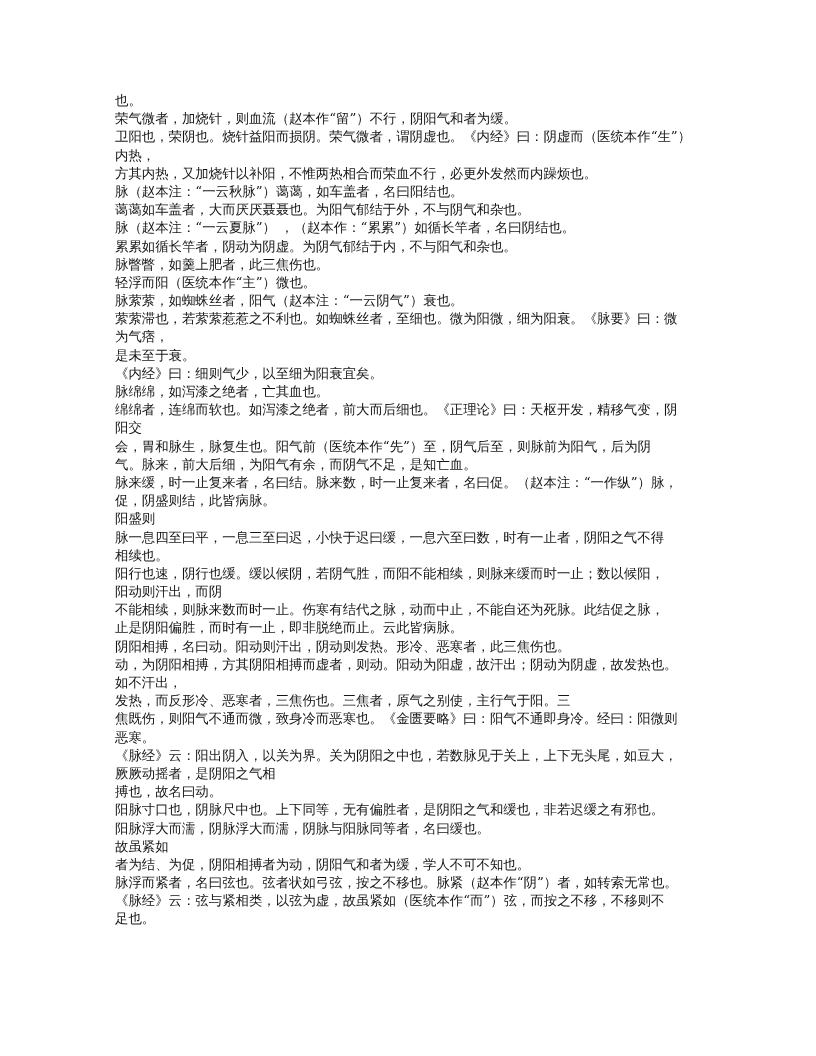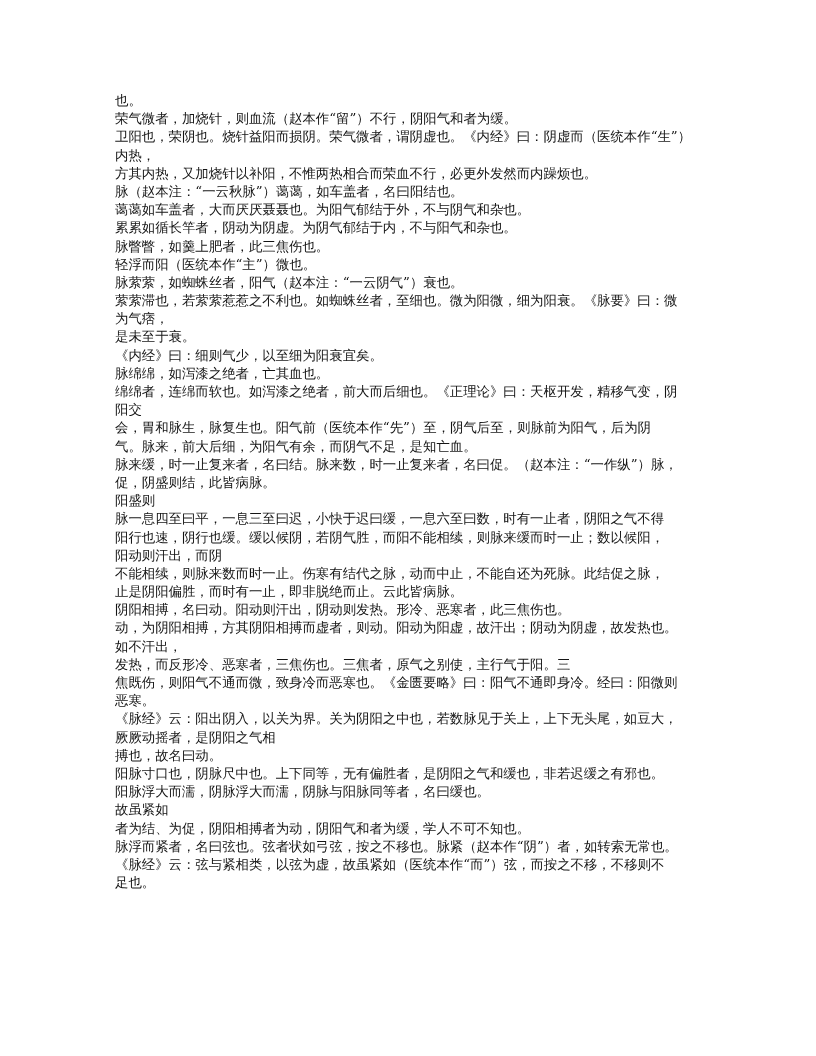--- a/index.html
+++ b/index.html
@@ -42,37 +42,39 @@
 
 <div class="page">
   <div class="text-block">
       <div class="text-line">也。</div>
       <div class="text-line">荣气微者，加烧针，则血流（赵本作“留”）不行，阴阳气和者为缓。</div>
       <div class="text-line">卫阳也，荣阴也。烧针益阳而损阴。荣气微者，谓阴虚也。《内经》曰：阴虚而（医统本作“生”）</div>
       <div class="text-line">内热，</div>
       <div class="text-line">方其内热，又加烧针以补阳，不惟两热相合而荣血不行，必更外发然而内躁烦也。</div>
       <div class="text-line">脉（赵本注：“一云秋脉”）蔼蔼，如车盖者，名曰阳结也。</div>
       <div class="text-line">蔼蔼如车盖者，大而厌厌聂聂也。为阳气郁结于外，不与阴气和杂也。</div>
+      <div class="text-line">脉（赵本注：“一云夏脉”） ，（赵本作：“累累”）如循长竿者，名曰阴结也。</div>
       <div class="text-line">累累如循长竿者，阴动为阴虚。为阴气郁结于内，不与阳气和杂也。</div>
       <div class="text-line">脉瞥瞥，如羹上肥者，此三焦伤也。</div>
       <div class="text-line">轻浮而阳（医统本作“主”）微也。</div>
       <div class="text-line">脉萦萦，如蜘蛛丝者，阳气（赵本注：“一云阴气”）衰也。</div>
       <div class="text-line">萦萦滞也，若萦萦惹惹之不利也。如蜘蛛丝者，至细也。微为阳微，细为阳衰。《脉要》曰：微</div>
       <div class="text-line">为气痞，</div>
       <div class="text-line">是未至于衰。</div>
       <div class="text-line">《内经》曰：细则气少，以至细为阳衰宜矣。</div>
       <div class="text-line">脉绵绵，如泻漆之绝者，亡其血也。</div>
       <div class="text-line">绵绵者，连绵而软也。如泻漆之绝者，前大而后细也。《正理论》曰：天枢开发，精移气变，阴</div>
       <div class="text-line">阳交</div>
       <div class="text-line">会，胃和脉生，脉复生也。阳气前（医统本作“先”）至，阴气后至，则脉前为阳气，后为阴</div>
       <div class="text-line">气。脉来，前大后细，为阳气有余，而阴气不足，是知亡血。</div>
       <div class="text-line">脉来缓，时一止复来者，名曰结。脉来数，时一止复来者，名曰促。（赵本注：“一作纵”）脉，</div>
       <div class="text-line">促，阴盛则结，此皆病脉。</div>
       <div class="text-line">阳盛则</div>
       <div class="text-line">脉一息四至曰平，一息三至曰迟，小快于迟曰缓，一息六至曰数，时有一止者，阴阳之气不得</div>
+      <div class="text-line">相续也。</div>
       <div class="text-line">阳行也速，阴行也缓。缓以候阴，若阴气胜，而阳不能相续，则脉来缓而时一止；数以候阳，</div>
       <div class="text-line">阳动则汗出，而阴</div>
       <div class="text-line">不能相续，则脉来数而时一止。伤寒有结代之脉，动而中止，不能自还为死脉。此结促之脉，</div>
       <div class="text-line">止是阴阳偏胜，而时有一止，即非脱绝而止。云此皆病脉。</div>
       <div class="text-line">阴阳相搏，名曰动。阳动则汗出，阴动则发热。形冷、恶寒者，此三焦伤也。</div>
       <div class="text-line">动，为阴阳相搏，方其阴阳相搏而虚者，则动。阳动为阳虚，故汗出；阴动为阴虚，故发热也。</div>
       <div class="text-line">如不汗出，</div>
       <div class="text-line">发热，而反形冷、恶寒者，三焦伤也。三焦者，原气之别使，主行气于阳。三</div>
       <div class="text-line">焦既伤，则阳气不通而微，致身冷而恶寒也。《金匮要略》曰：阳气不通即身冷。经曰：阳微则</div>
       <div class="text-line">恶寒。</div>

